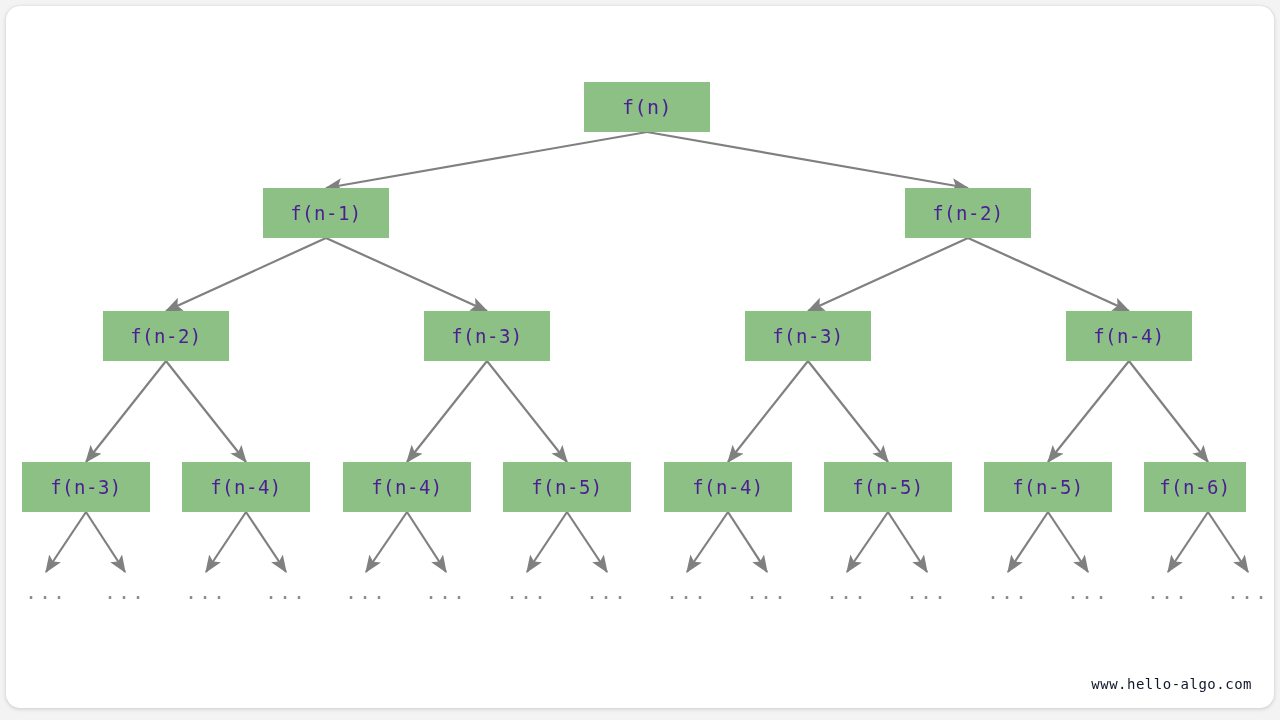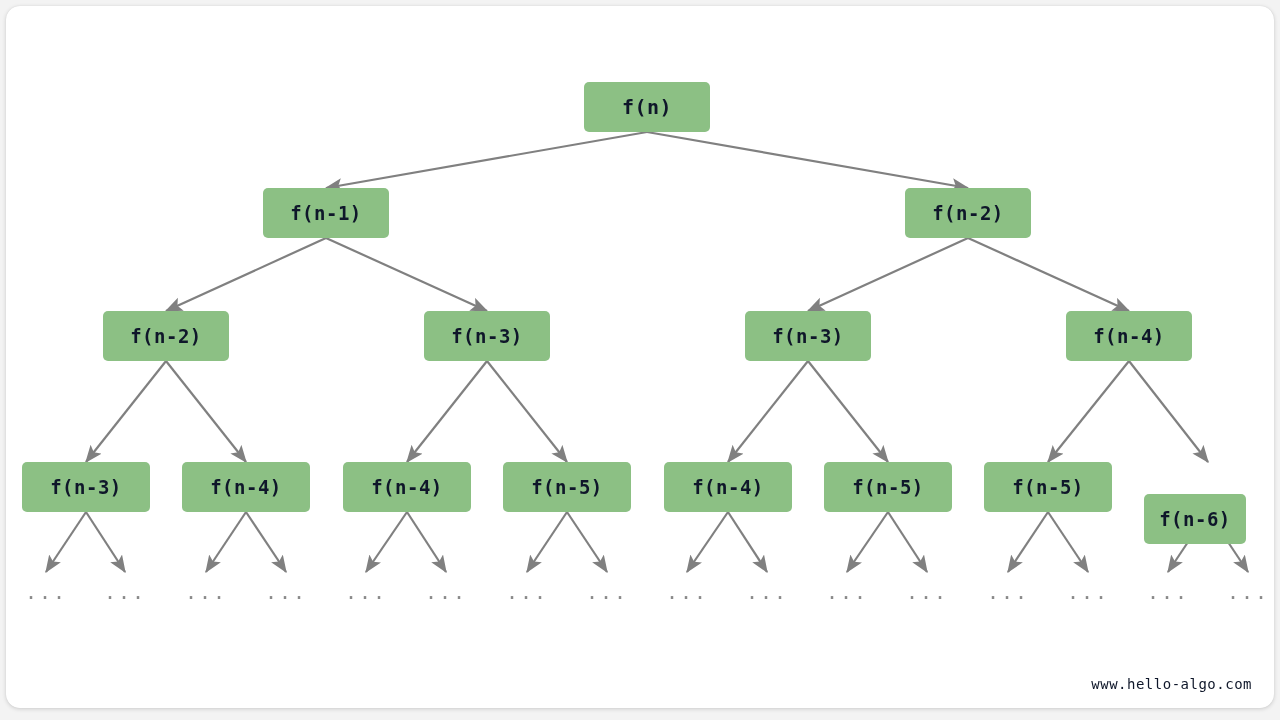--- a/index.html
+++ b/index.html
@@ -34,28 +34,28 @@
     position: absolute;
     left: 0;
     top: 0;
     width: 1280px;
     height: 720px;
     pointer-events: none;
   }
   .node {
     position: absolute;
     background: #8cc084;
-    border-radius: 5px;
-    color: #0f172a;
+    border-radius: 0;
+    color: #4c1d95;
     display: flex;
     align-items: center;
     justify-content: center;
     font-family: "DejaVu Sans Mono", monospace;
     font-size: 19px;
-    font-weight: bold;
+    font-weight: normal;
     letter-spacing: 0.5px;
     height: 50px;
     box-sizing: border-box;
     white-space: nowrap;
   }
   .node.root   { font-size: 20px; }
   .dots {
     position: absolute;
     color: #8a8a8a;
     font-family: "DejaVu Sans Mono", monospace;
@@ -130,21 +130,21 @@
         <div class="node" style="width: 126px; left: 418px; top: 305px;">f(n-3)</div>
         <div class="node" style="width: 126px; left: 739px; top: 305px;">f(n-3)</div>
         <div class="node" style="width: 126px; left: 1060px; top: 305px;">f(n-4)</div>
         <div class="node" style="width: 128px; left: 16px; top: 456px;">f(n-3)</div>
         <div class="node" style="width: 128px; left: 176px; top: 456px;">f(n-4)</div>
         <div class="node" style="width: 128px; left: 337px; top: 456px;">f(n-4)</div>
         <div class="node" style="width: 128px; left: 497px; top: 456px;">f(n-5)</div>
         <div class="node" style="width: 128px; left: 658px; top: 456px;">f(n-4)</div>
         <div class="node" style="width: 128px; left: 818px; top: 456px;">f(n-5)</div>
         <div class="node" style="width: 128px; left: 978px; top: 456px;">f(n-5)</div>
-        <div class="node" style="width: 102px; left: 1138px; top: 456px; margin-top: 32px;">f(n-6)</div>
+        <div class="node" style="width: 102px; left: 1138px; top: 456px;">f(n-6)</div>
       </div>
     <div id="dots-layer">
         <div class="dots" style="left: 40px; top: 586px;">...</div>
         <div class="dots" style="left: 119px; top: 586px;">...</div>
         <div class="dots" style="left: 200px; top: 586px;">...</div>
         <div class="dots" style="left: 280px; top: 586px;">...</div>
         <div class="dots" style="left: 360px; top: 586px;">...</div>
         <div class="dots" style="left: 440px; top: 586px;">...</div>
         <div class="dots" style="left: 521px; top: 586px;">...</div>
         <div class="dots" style="left: 601px; top: 586px;">...</div>

